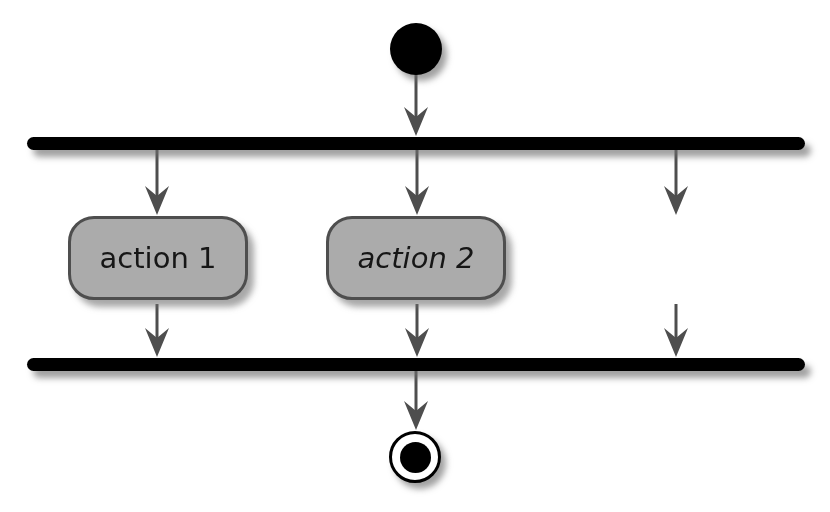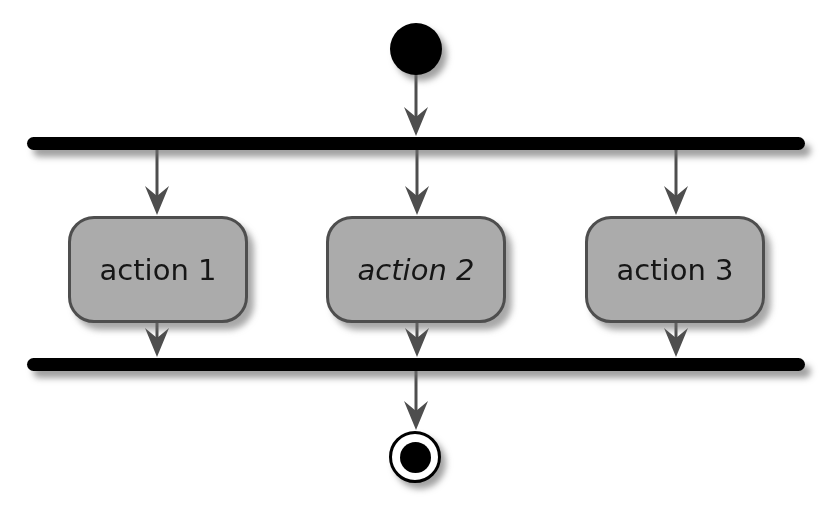--- a/index.html
+++ b/index.html
@@ -40,21 +40,21 @@
     background: #000000;
     border-radius: 7px;
     box-shadow: 6px 7px 6px rgba(110,110,110,0.65);
   }
   .bar-fork { top: 137px; }
   .bar-join { top: 358px; }
   .action {
     position: absolute;
     top: 216px;
     width: 180px;
-    height: 107px;
+    height: 84px;
     box-sizing: border-box;
     background: #ABABAB;
     border: 3.5px solid #4E4E4E;
     border-radius: 26px;
     box-shadow: 6px 7px 6px rgba(110,110,110,0.6);
     display: flex;
     align-items: center;
     justify-content: center;
     font-size: 29px;
     color: #161616;
@@ -136,23 +136,20 @@
   <div class="node-start"></div>
 
   <div class="bar bar-fork"></div>
 
   <div class="action action-1">
     <span>action 1</span>
   </div>
   <div class="action action-2">
     <span>action 2</span>
   </div>
-  <div class="action action-3">
-    <span>action 3</span>
-  </div>
 
   <div class="bar bar-join"></div>
 
   <div class="node-end">
     <div class="node-end-dot"></div>
   </div>
 
 </div>
 
 </body></html>

